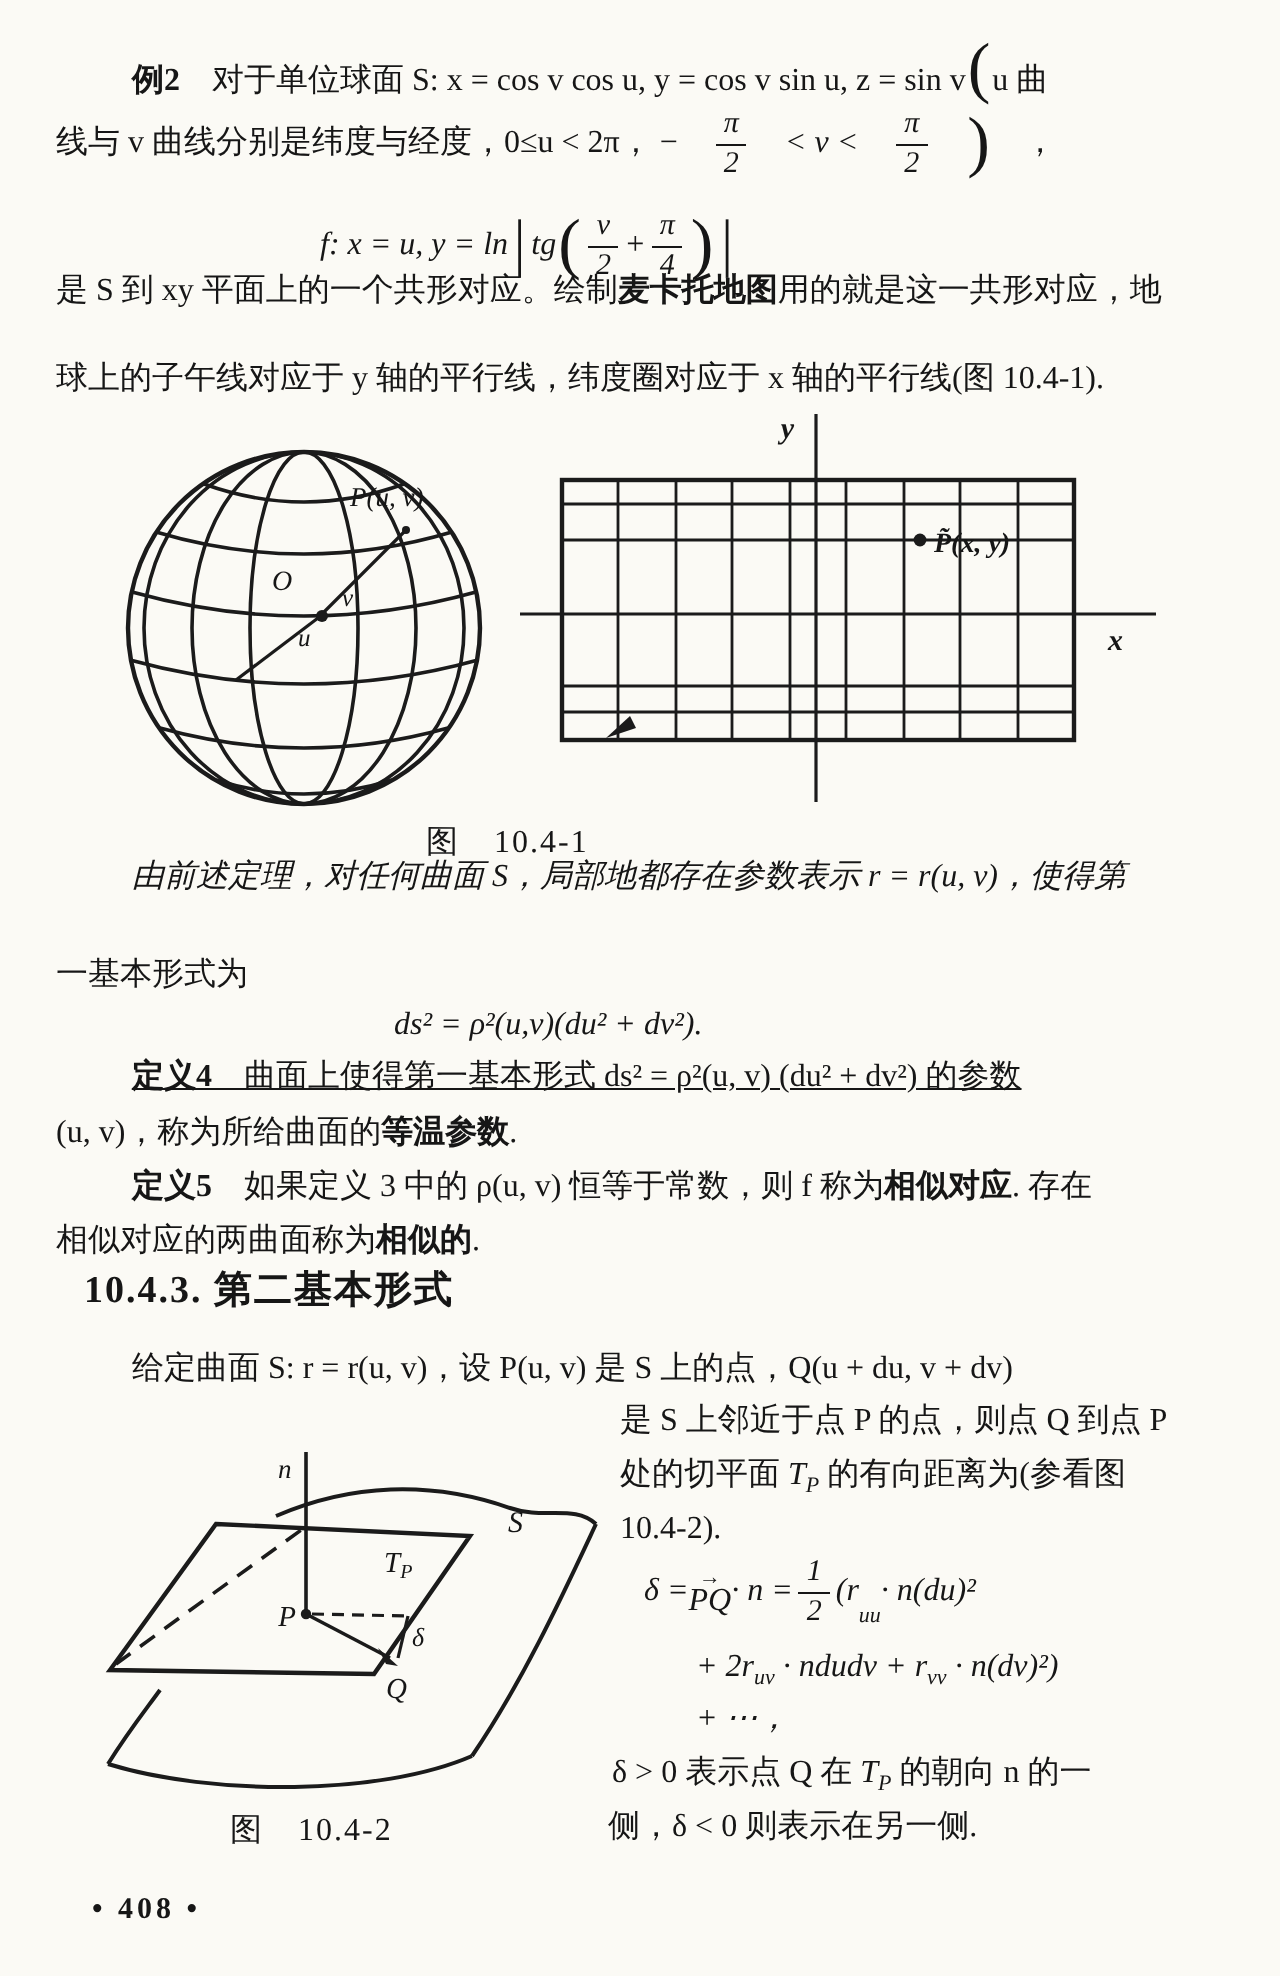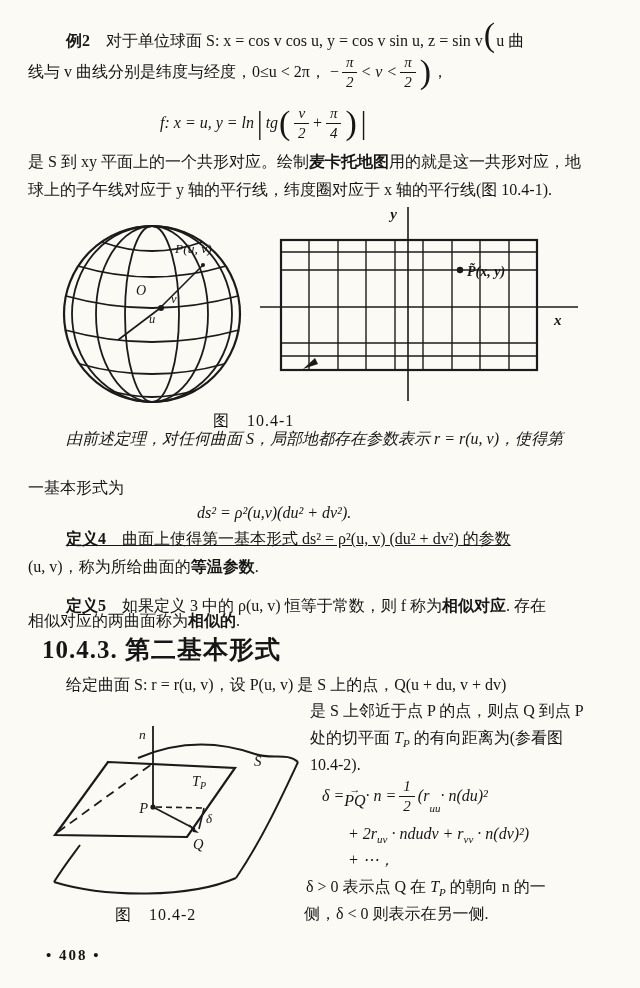--- a/index.html
+++ b/index.html
@@ -16,37 +16,37 @@
         font-size:15px;font-style:italic;line-height:1.1;margin:0 3px;}
   .frac .num{padding:0 4px 1px;border-bottom:1.5px solid #161616;}
   .frac .den{padding-top:1px;}
   .bigp{font-size:34px;font-weight:300;line-height:.9;margin:0 1px;}
   .vbar{font-size:28px;font-weight:200;margin:0 3px;transform:scaleY(1.15);}
   .vec{display:inline-flex;flex-direction:column;align-items:center;
        line-height:.72;font-style:italic;}
   .vecarrow{font-size:11px;line-height:.9;}
   sub{font-size:11px;font-style:italic;}
   .lnf sub{align-self:flex-end;margin-bottom:2px;text-align:right;}
-  .heading{font-size:25px;font-weight:bold;letter-spacing:1px;}
+  .heading{font-size:19px;font-weight:bold;letter-spacing:1px;}
   .caption{position:absolute;font-size:16px;letter-spacing:1px;}
   .footer{position:absolute;font-size:15px;font-weight:bold;letter-spacing:2px;}
   svg{position:absolute;overflow:visible;}
   svg text{font-family:"Liberation Serif","DejaVu Serif",serif;fill:#161616;}
   svg .st{stroke:#1b1b1b;fill:none;}
 </style>
 </head>
 <body>
 
 <div class="page">
 
   <div class="ln" style="top:20px;left:66px;">
     <span class="b">例2</span><span>　对于单位球面 S: x = cos v cos u, y = cos v sin u, z = sin v</span><span class="bigp">(</span><span>u 曲</span>
   </div>
 
-  <div class="ln lnf" style="top:50px;left:28px;height:44px;">
+  <div class="ln lnf" style="top:50px;left:28px;height:44px;gap:16px;">
     <span>线与 v 曲线分别是纬度与经度，0≤u &lt; 2π， −</span>
     <span class="frac">
         <span class="num">π</span>
         <span class="den">2</span>
       </span>
     <span class="mi"> &lt; v &lt; </span>
     <span class="frac">
         <span class="num">π</span>
         <span class="den">2</span>
       </span>
@@ -65,21 +65,21 @@
       </span>
     <span class="mi">+</span>
     <span class="frac">
         <span class="num">π</span>
         <span class="den">4</span>
       </span>
     <span class="bigp">)</span>
     <span class="vbar">|</span>
   </div>
 
-  <div class="ln" style="top:152px;left:28px;">
+  <div class="ln" style="top:136px;left:28px;">
     <span>是 S 到 xy 平面上的一个共形对应。绘制</span><span class="b">麦卡托地图</span><span>用的就是这一共形对应，地</span>
   </div>
   <div class="ln" style="top:180px;left:28px;">
     <span>球上的子午线对应于 y 轴的平行线，纬度圈对应于 x 轴的平行线(图 10.4-1).</span>
   </div>
 
   <svg style="top:213px;left:55px;" width="195" height="202" viewBox="0 0 195 202">
     <circle class="st" cx="97" cy="101" r="88" stroke-width="2.2"></circle>
     <ellipse class="st" cx="97" cy="101" rx="27" ry="88" stroke-width="1.8"></ellipse>
     <ellipse class="st" cx="97" cy="101" rx="56" ry="88" stroke-width="1.8"></ellipse>
@@ -139,21 +139,21 @@
     <span>ds² = ρ²(u,v)(du² + dv²).</span>
   </div>
 
   <div class="ln" style="top:529px;left:66px;text-decoration:underline;">
     <span class="b">定义4</span><span>　曲面上使得第一基本形式  ds² = ρ²(u, v) (du² + dv²)  的参数</span>
   </div>
   <div class="ln" style="top:557px;left:28px;">
     <span>(u, v)，称为所给曲面的</span><span class="b">等温参数</span><span>.</span>
   </div>
 
-  <div class="ln" style="top:596px;left:66px;">
+  <div class="ln" style="top:584px;left:66px;">
     <span class="b">定义5</span><span>　如果定义 3 中的 ρ(u, v) 恒等于常数，则 f 称为</span><span class="b">相似对应</span><span>. 存在</span>
   </div>
   <div class="ln" style="top:611px;left:28px;">
     <span>相似对应的两曲面称为</span><span class="b">相似的</span><span>.</span>
   </div>
 
   <div class="ln heading" style="top:634px;left:42px;">10.4.3. 第二基本形式</div>
 
   <div class="ln" style="top:701px;left:310px;">
     <span>是 S 上邻近于点 P 的点，则点 Q 到点 P</span>

